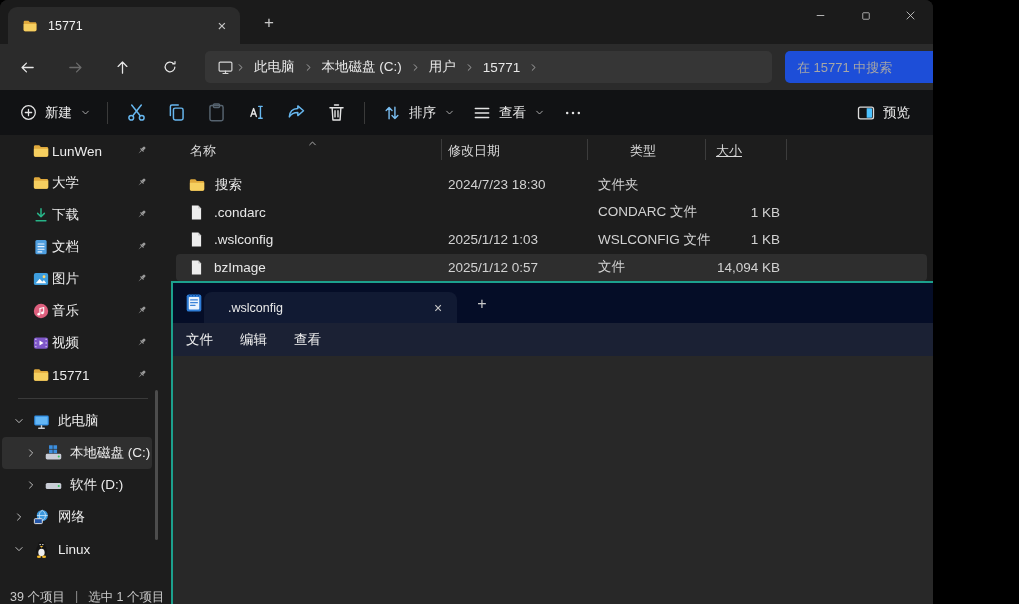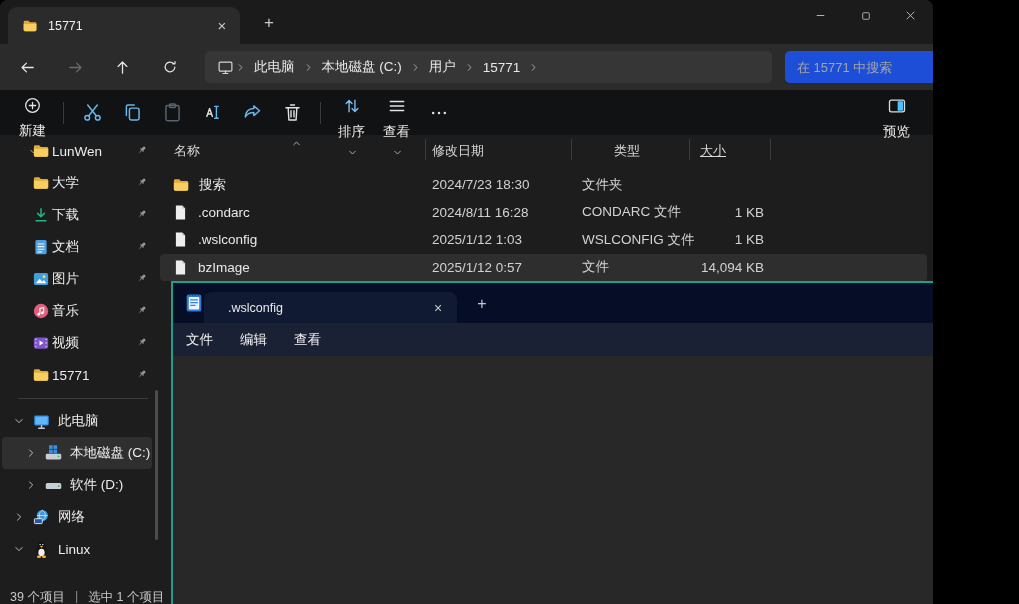--- a/index.html
+++ b/index.html
@@ -33,21 +33,21 @@
              border-radius:5px;display:flex;align-items:center;}
   .searchbox input{flex:1;min-width:0;background:transparent;border:none;outline:none;color:#bdbdbd;
              font-size:13px;padding-left:12px;font-family:inherit;}
   .searchbox input::placeholder{color:#a6a6a6;opacity:1;}
   .search-ic{margin-right:10px;color:#c0c0c0;}
 
   
   .ex-toolbar{position:absolute;left:0;top:90px;width:100%;height:45px;background:#111214;
               display:flex;align-items:center;box-sizing:border-box;padding-left:10px;}
   .tb-btn{display:flex;align-items:center;color:#e9e9e9;font-size:13.5px;gap:7px;padding:0 9px;
-          height:34px;border-radius:5px;flex-direction:column;}
+          height:34px;border-radius:5px;}
   .tb-icbtn{width:40px;height:34px;display:flex;align-items:center;justify-content:center;border-radius:5px;}
   .blue{color:#67b7ef;} .dim{color:#56636f;} .white{color:#e3e3e3;}
   .tb-sep{width:1px;height:22px;background:#3a3a3a;margin:0 8px;}
   .chev-sm{color:#b9b9b9;margin-left:2px;display:flex;align-items:center;}
   .tb-preview{margin-left:auto;margin-right:14px;}
 
   
   .ex-sidebar{position:absolute;left:0;top:135px;width:166px;height:449px;}
   .side-item{position:relative;height:32px;display:flex;align-items:center;padding-left:30px;
              color:#ececec;font-size:13.5px;border-radius:4px;margin:0 4px 0 2px;}
@@ -56,21 +56,21 @@
   .side-sep{height:1px;background:#3a3a3a;margin:7px 18px 6px 18px;}
   .tree-item{position:relative;height:32px;display:flex;align-items:center;color:#ececec;font-size:13.5px;
              padding-left:10px;border-radius:4px;margin:0 14px 0 2px;}
   .tree-item .tchev{width:14px;display:flex;justify-content:center;color:#bdbdbd;margin-right:6px;}
   .tree-item .lbl{margin-left:7px;}
   .tree-item.child{padding-left:22px;}
   .tree-item.selected{background:#2f2f2f;}
   .side-scrollbar{position:absolute;right:8px;top:255px;width:3px;height:150px;background:#4d4d4d;border-radius:2px;}
 
   
-  .ex-filelist{position:absolute;left:154px;top:135px;right:0;height:147px;text-align:right;}
+  .ex-filelist{position:absolute;left:170px;top:135px;right:0;height:147px;text-align:right;}
   .fl-header{position:relative;height:29px;color:#d8d8d8;font-size:13px;}
   .fl-h{position:absolute;top:7px;}
   .h-name{left:20px;} .h-date{left:278px;} .h-type{left:428px;margin-left:32px;} .h-size{left:546px;text-decoration:underline;}
   .fl-hsep{position:absolute;top:4px;width:1px;height:21px;background:#3c3c3c;}
   .fl-sort{position:absolute;left:138px;top:0;color:#b9b9b9;}
   .fl-rows{margin-top:7px;}
   .fl-row{position:relative;height:27.5px;font-size:13.5px;color:#e8e8e8;border-radius:4px;margin:0 6px;}
   .fl-row.selected{background:#2e2e2e;padding-left:25px;}
   .c-name{position:absolute;left:12px;top:0;height:100%;display:flex;align-items:center;gap:9px;}
   .c-date,.c-type{position:absolute;top:0;height:100%;display:flex;align-items:center;color:#d2d2d2;}
@@ -604,21 +604,20 @@
           <span class="c-type">文件夹</span>
           <span class="c-size"></span>
         </div>
         <div class="fl-row">
           <span class="c-name">
               <svg class="ic" width="17" height="17">
                 <use href="#i-file"></use>
               </svg>
               <span>.condarc</span>
             </span>
-          <span class="c-date">2024/8/11 16:28</span>
           <span class="c-type">CONDARC 文件</span>
           <span class="c-size">1 KB</span>
         </div>
         <div class="fl-row">
           <span class="c-name">
               <svg class="ic" width="17" height="17">
                 <use href="#i-file"></use>
               </svg>
               <span>.wslconfig</span>
             </span>

